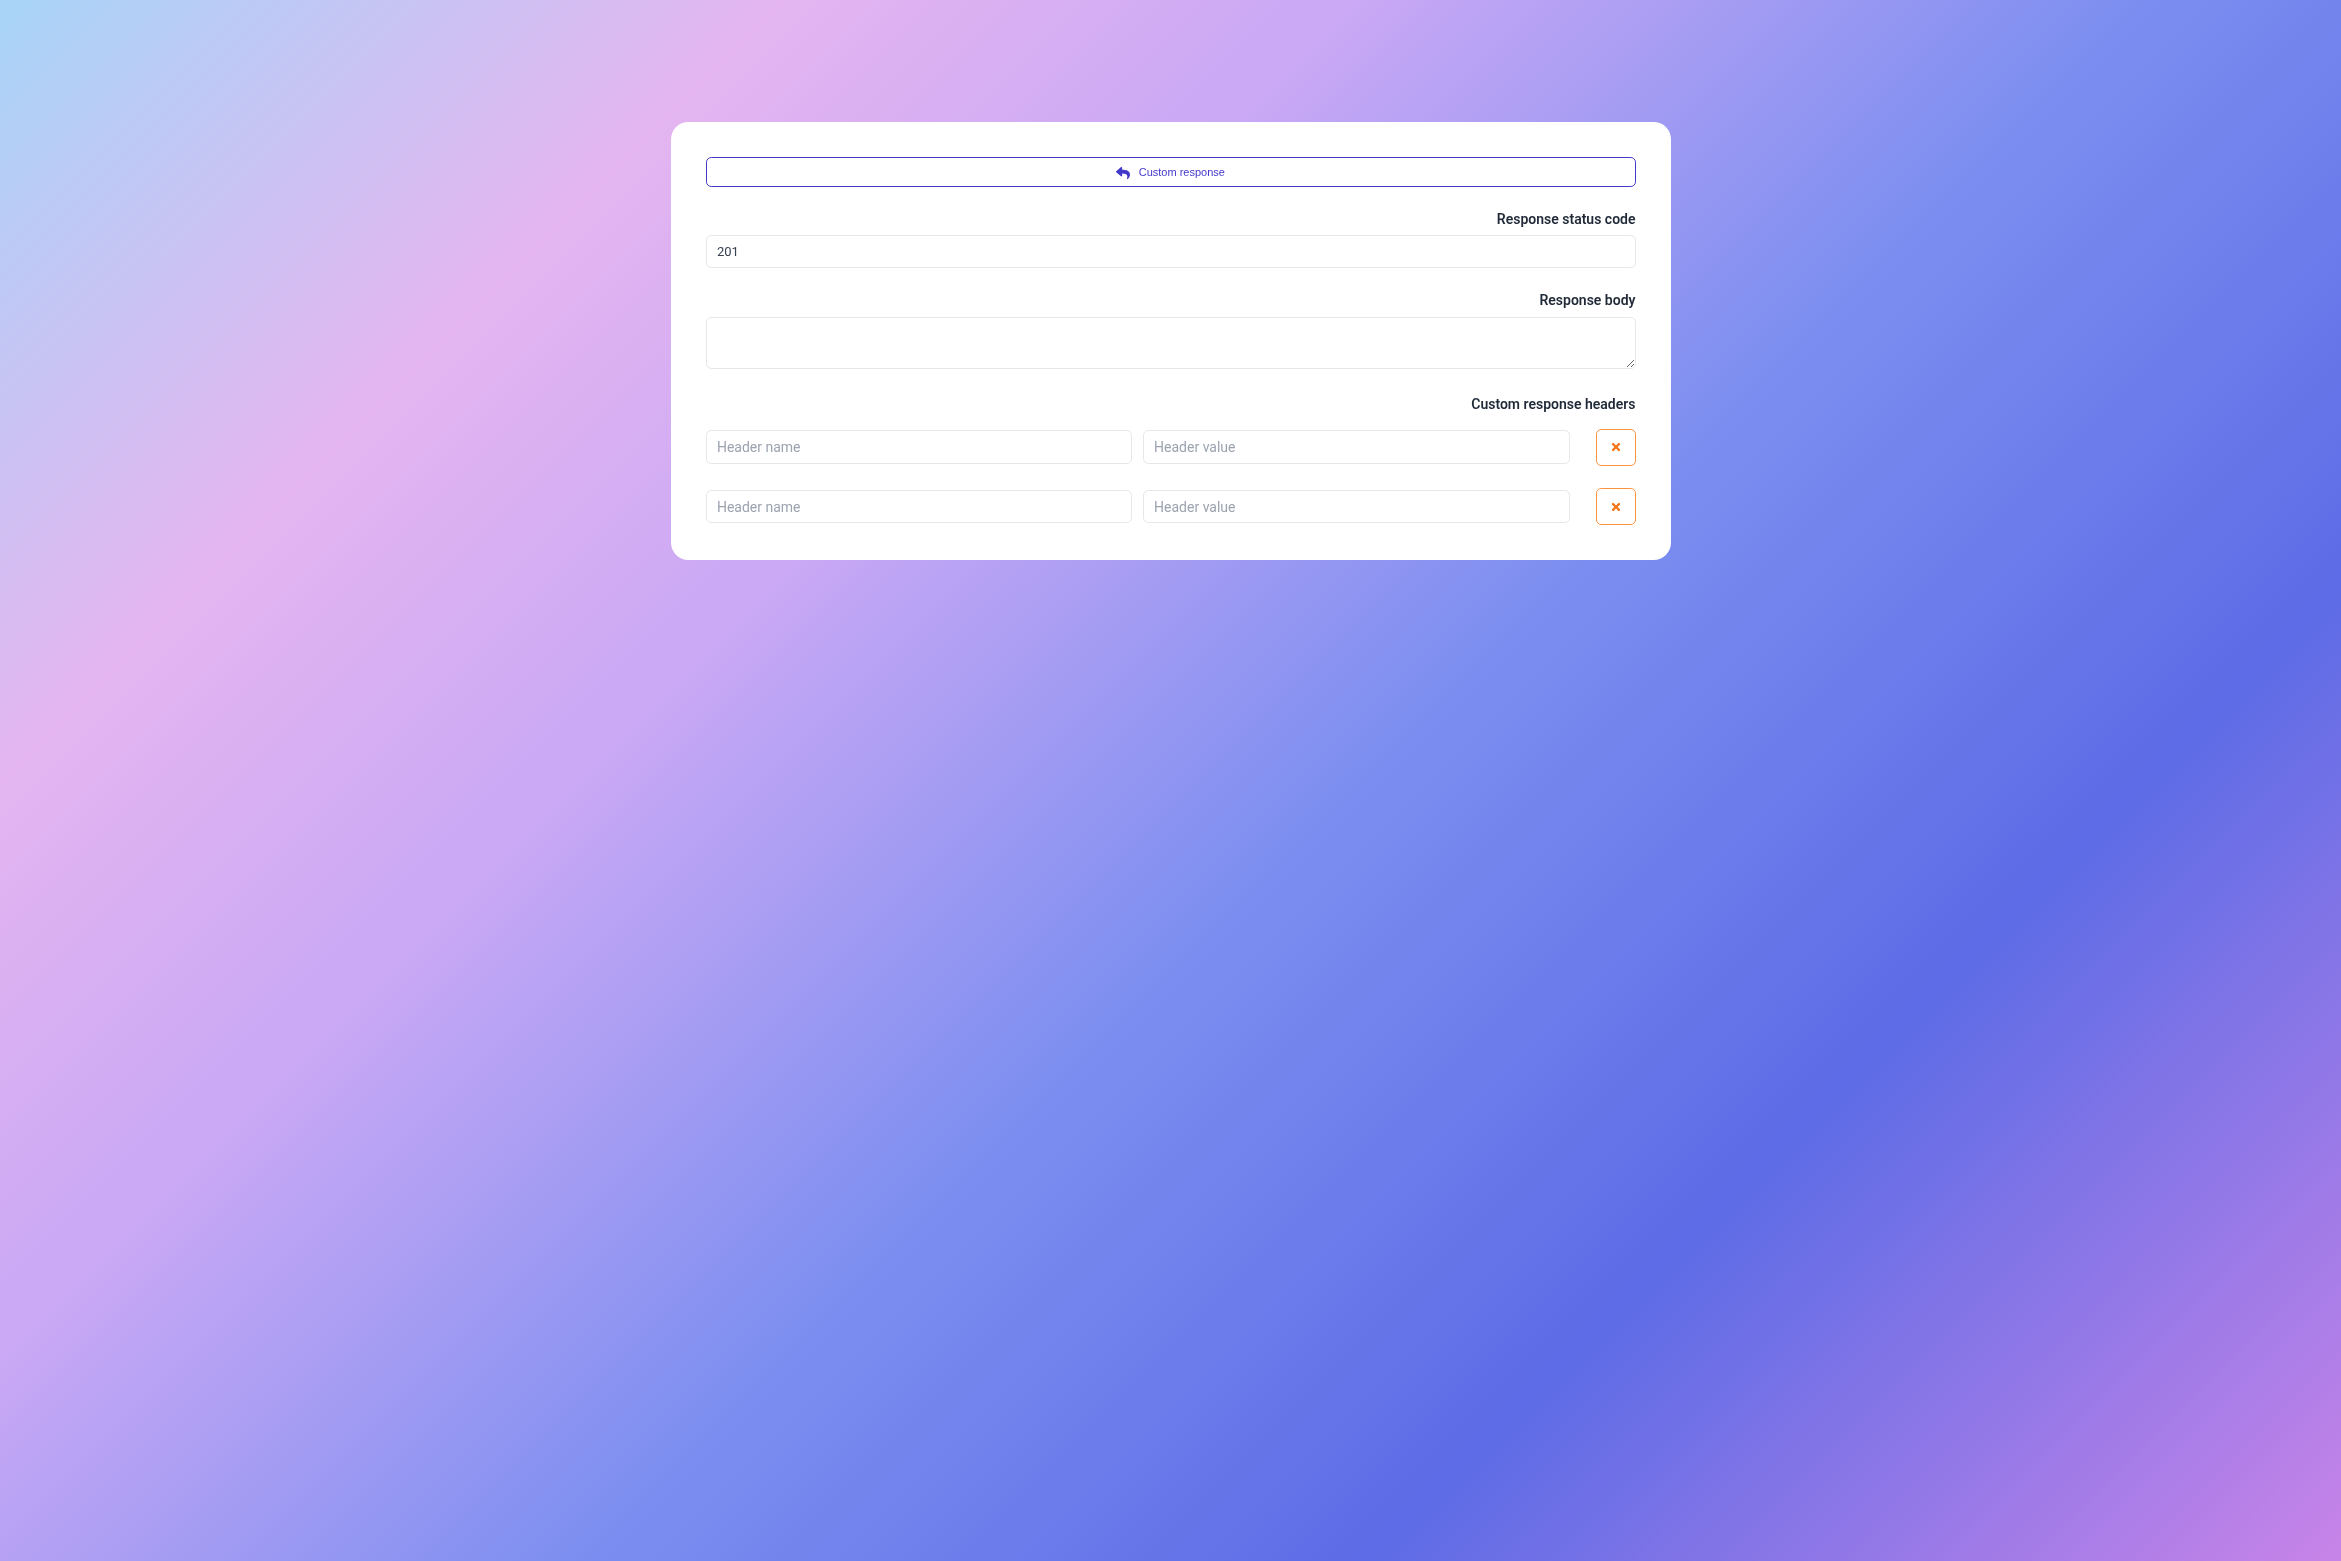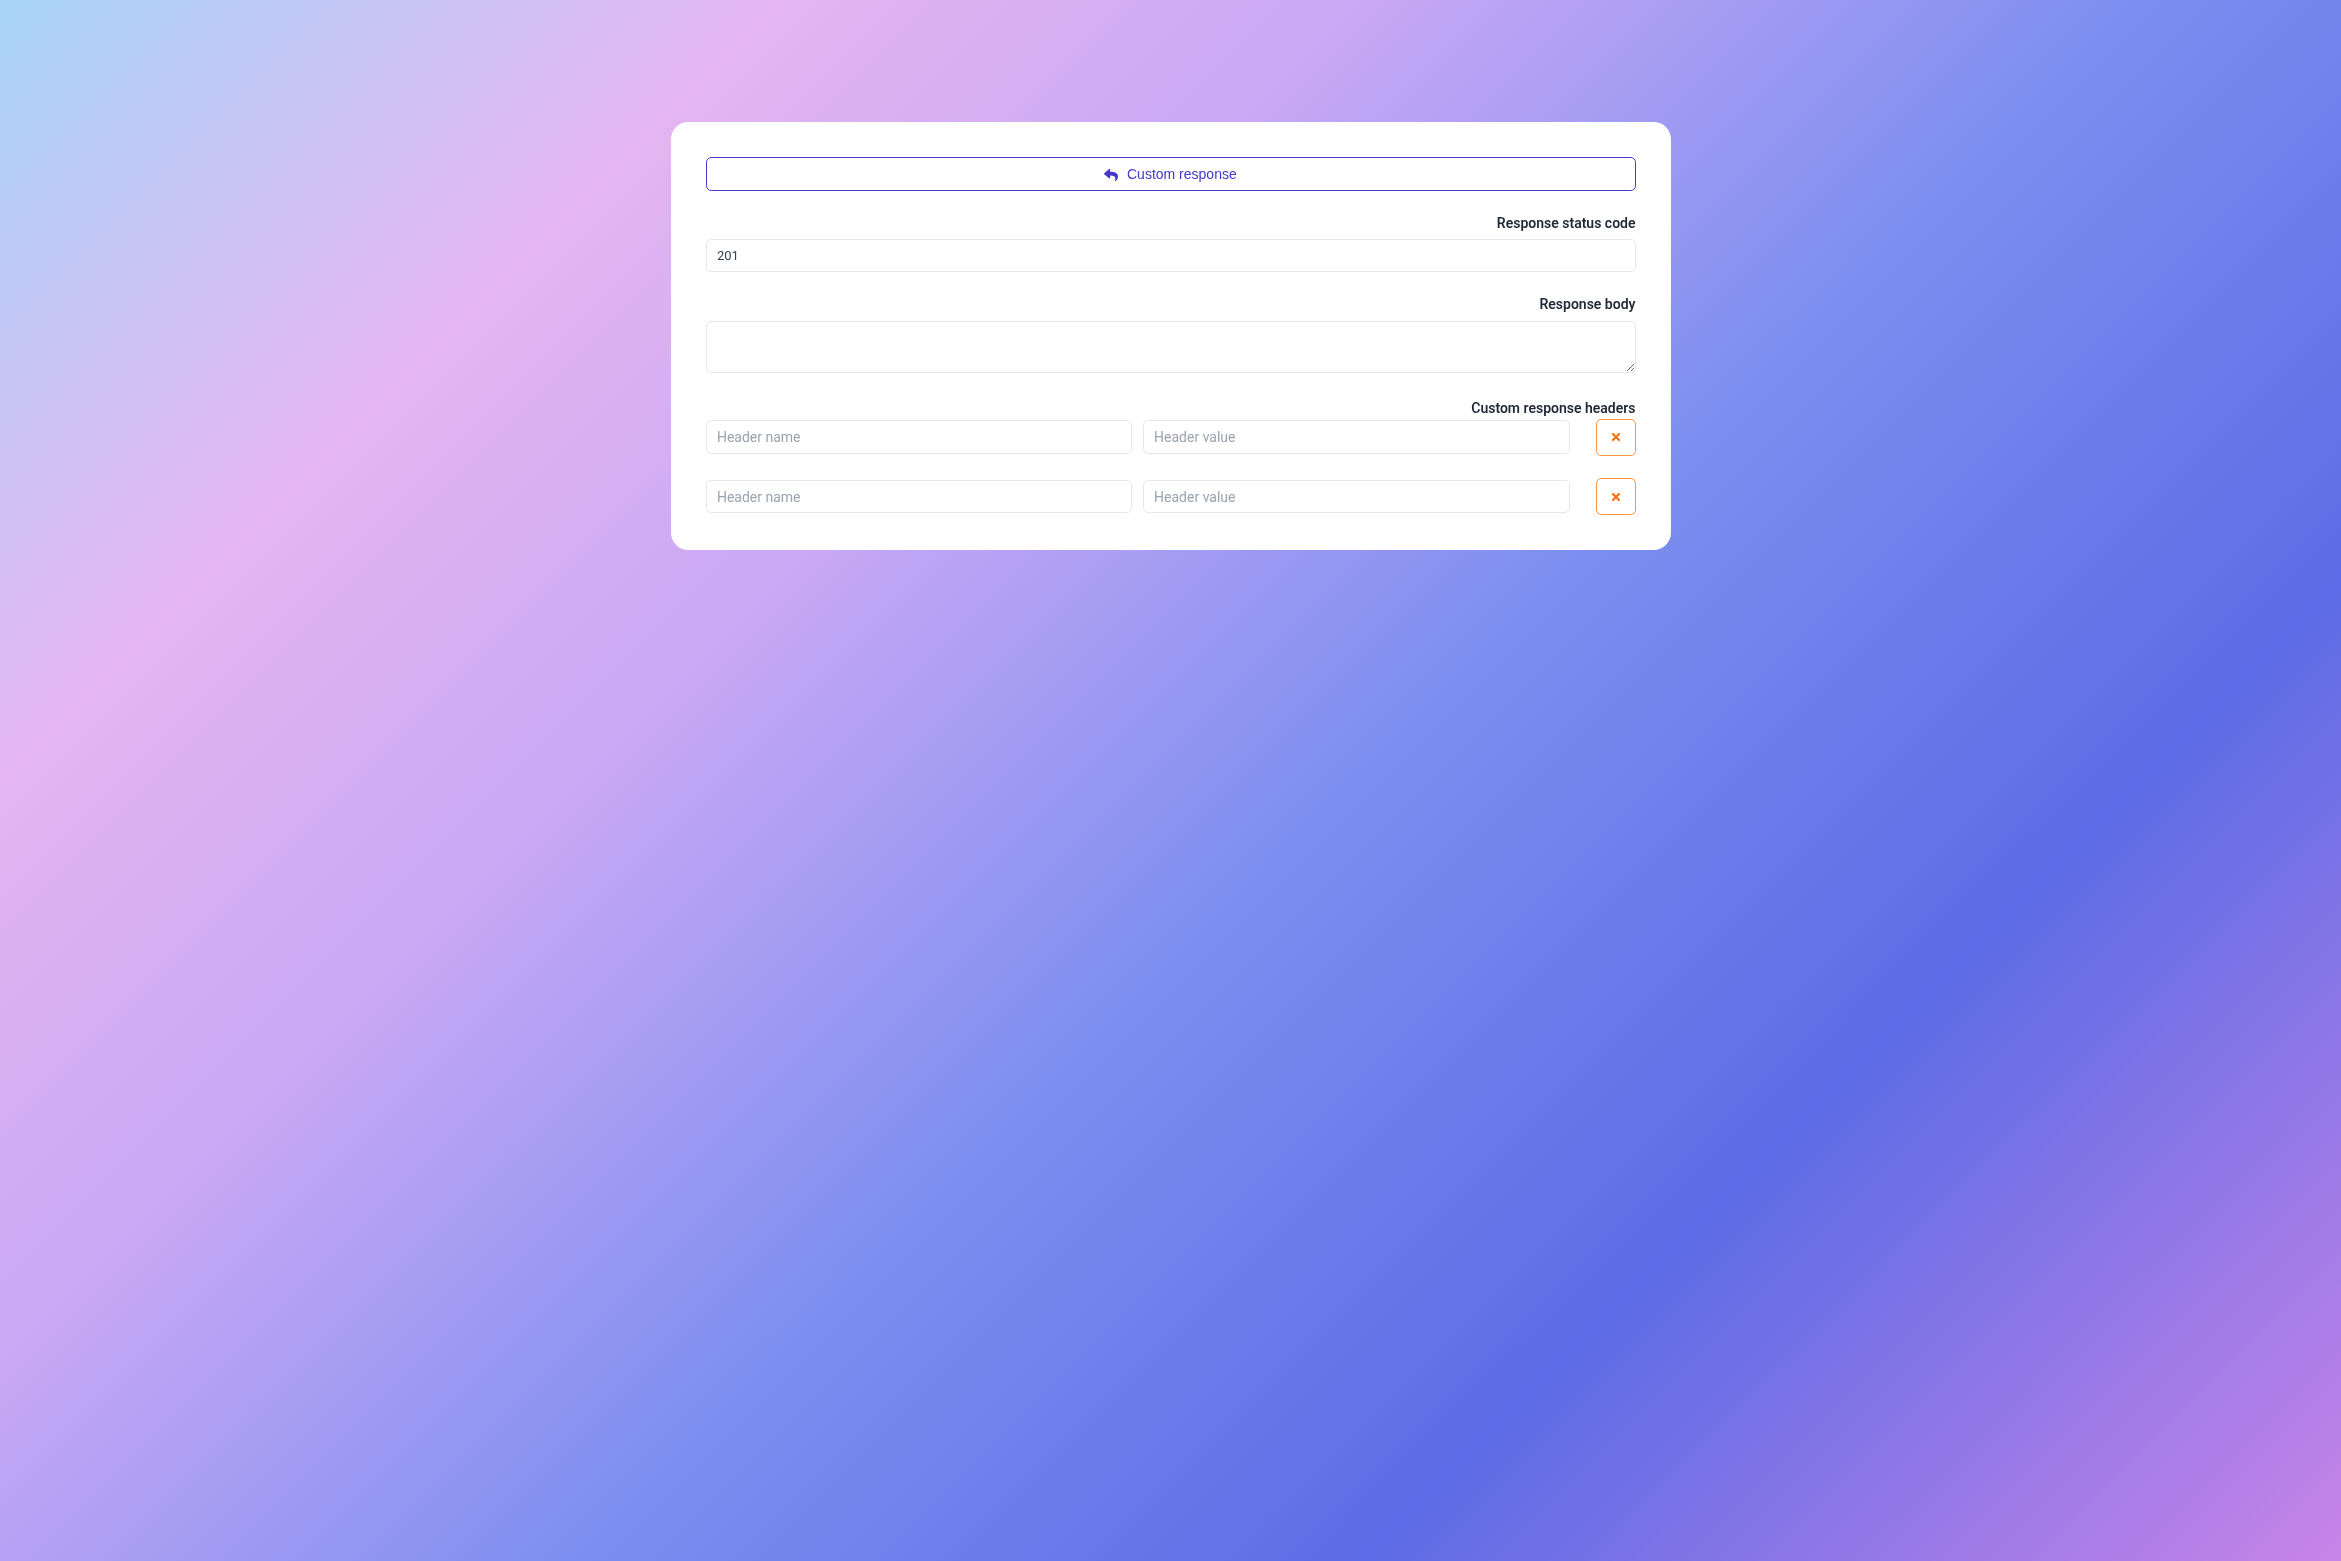--- a/index.html
+++ b/index.html
@@ -32,21 +32,21 @@
       display: flex;
       align-items: center;
       justify-content: center;
       gap: 8.7px;
       cursor: pointer;
       margin-bottom: 24px;
     }
     .custom-response-btn span {
       color: #4338ca;
       font-weight: 500;
-      font-size: 14px;
+      font-size: 11px;
     }
     .reply-icon {
       color: #4338ca;
       width: 14px;
       height: 12px;
       display: inline-block;
     }
     .form-group {
       margin-bottom: 24px;
     }
@@ -118,21 +118,21 @@
       justify-content: center;
       flex-shrink: 0;
       margin-left: 15.6px;
     }
     .delete-btn svg {
       width: 12px;
       height: 12px;
       color: #f97316;
     }
     .headers-section .form-label {
-      margin-bottom: 3px;
+      margin-bottom: 17px;
     }
     .form-group.headers-section {
       margin-bottom: 0;
     }
   </style>
 </head>
 <body>
 
 <div class="card">
   <button class="custom-response-btn">

